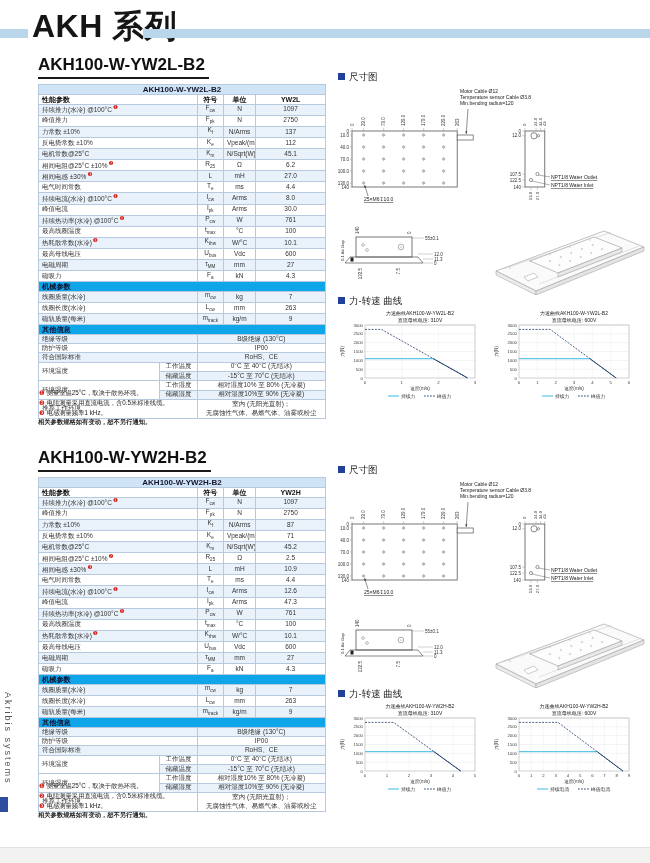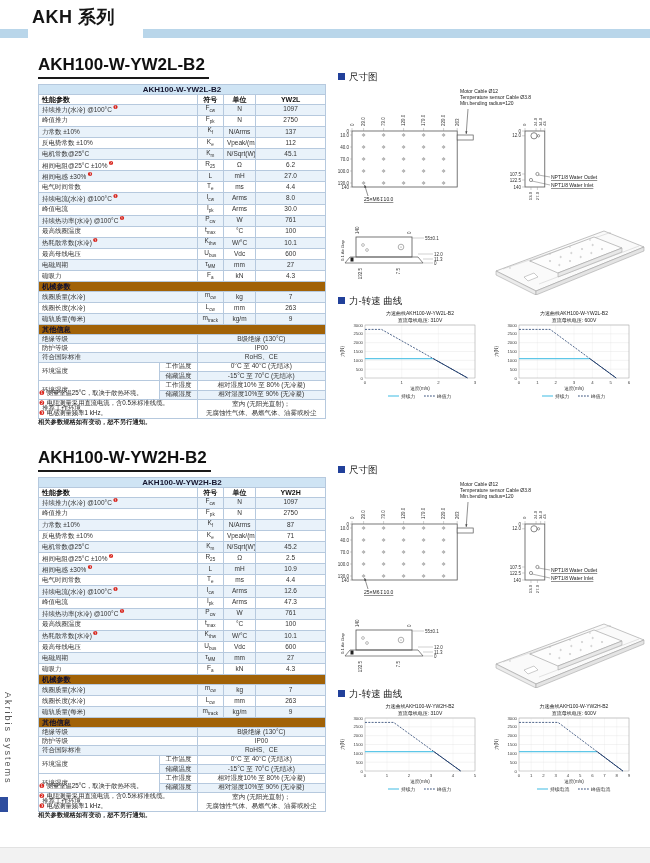--- a/index.html
+++ b/index.html
@@ -1,35 +1,35 @@
 <!DOCTYPE html>
 <html><head>
 <meta charset="utf-8">
 <style>
 *{margin:0;padding:0;box-sizing:border-box}
 html,body{width:650px;height:863px}
 body{position:relative;background:#fff;font-family:"Liberation Sans","DejaVu Sans",sans-serif;overflow:hidden;color:#222}
 .bar{position:absolute;height:9px;background:#b9d6ea}
 #bar-l{left:0;top:29px;width:28px}
 #bar-r{left:143px;top:29px;right:0}
-h1{position:absolute;left:32px;top:5px;font-size:18px;font-weight:600;color:#151515;letter-spacing:.5px}
+h1{position:absolute;left:32px;top:5px;font-size:32px;font-weight:600;color:#151515;letter-spacing:.5px}
 .side-text{position:absolute;left:3px;top:692px;writing-mode:vertical-rl;font-size:9px;color:#555;letter-spacing:2px}
 .side-tab{position:absolute;left:0;top:797px;width:8px;height:15px;background:#2e4d9e}
 .bottom-strip{position:absolute;left:0;right:0;bottom:0;height:16px;background:#f2f2f2;border-top:1px solid #e2e2e2}
 section{position:absolute;left:0;width:650px;height:415px}
 #sec0{top:55px}#sec1{top:448px}
 h2{position:absolute;left:38px;top:0;display:inline-block;font-size:17px;font-weight:bold;color:#101010;border-bottom:2.5px solid #1a1a1a;padding:0 4px 2px 0}
 .tablewrap{position:absolute;left:38px;top:29px;width:288px}
 table.spec{border-collapse:collapse;width:288px;border:1.5px solid #7f9cc4;font-size:6.5px;color:#333;table-layout:fixed}
 table.spec td{border:.6px solid #b6c9de;padding:.5px 3px;height:9.3px;line-height:1.05;overflow:hidden;white-space:nowrap}
 table.spec td.c{text-align:center}
 tr.shade{background:#e9f2fa}
 td.title{background:#cfe4f4;text-align:center;font-weight:bold;font-size:8px;height:13px;border-bottom:1px solid #39589e;color:#15152e}
 td.colhead{font-weight:bold;font-size:7px;border-bottom:1.2px solid #39589e;color:#111}
-td.sechead{background:#a16207;font-weight:bold;font-size:7.2px;border-top:1px solid #39589e;border-bottom:1px solid #39589e;color:#101030}
+td.sechead{background:#0ea5e9;font-weight:bold;font-size:7.2px;border-top:1px solid #39589e;border-bottom:1px solid #39589e;color:#101030}
 td.envlab{background:#fff}
 td.rec div{line-height:1.3}
 sub{font-size:4.6px}
 .fnmark{color:#d9251c;font-size:5.6px;vertical-align:super;margin-left:1px}
 .footnotes{position:absolute;left:38px;top:333px;font-size:6.3px;color:#222;line-height:1.55}
 .footnotes .fnmark{vertical-align:baseline;font-size:6.3px;margin-right:2px}
 .footnotes .note{font-weight:bold}
 .bhead{position:absolute;left:338px;font-size:9.5px;font-weight:400;color:#1a1a1a}
 .bhead .sq{display:inline-block;width:7px;height:7px;background:#21409a;margin-right:4px}
 .dimhead{top:16px}

